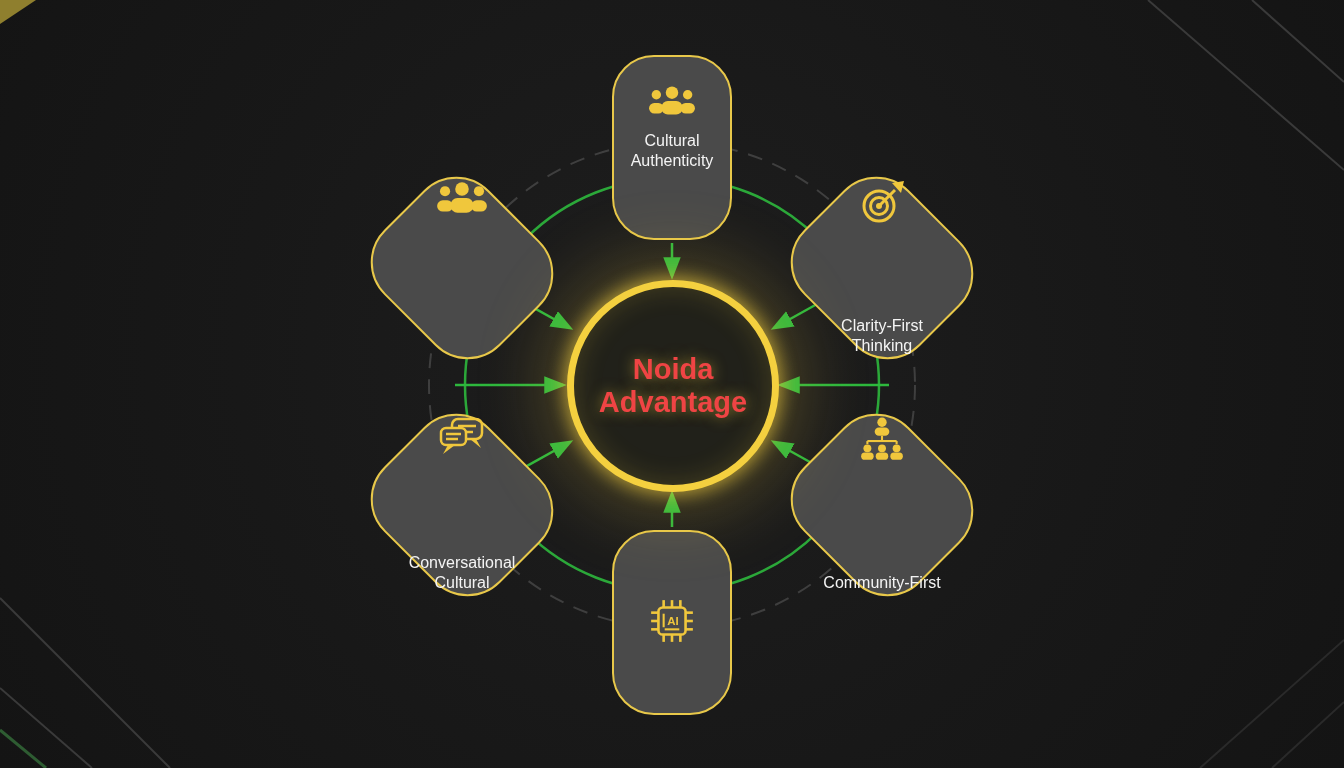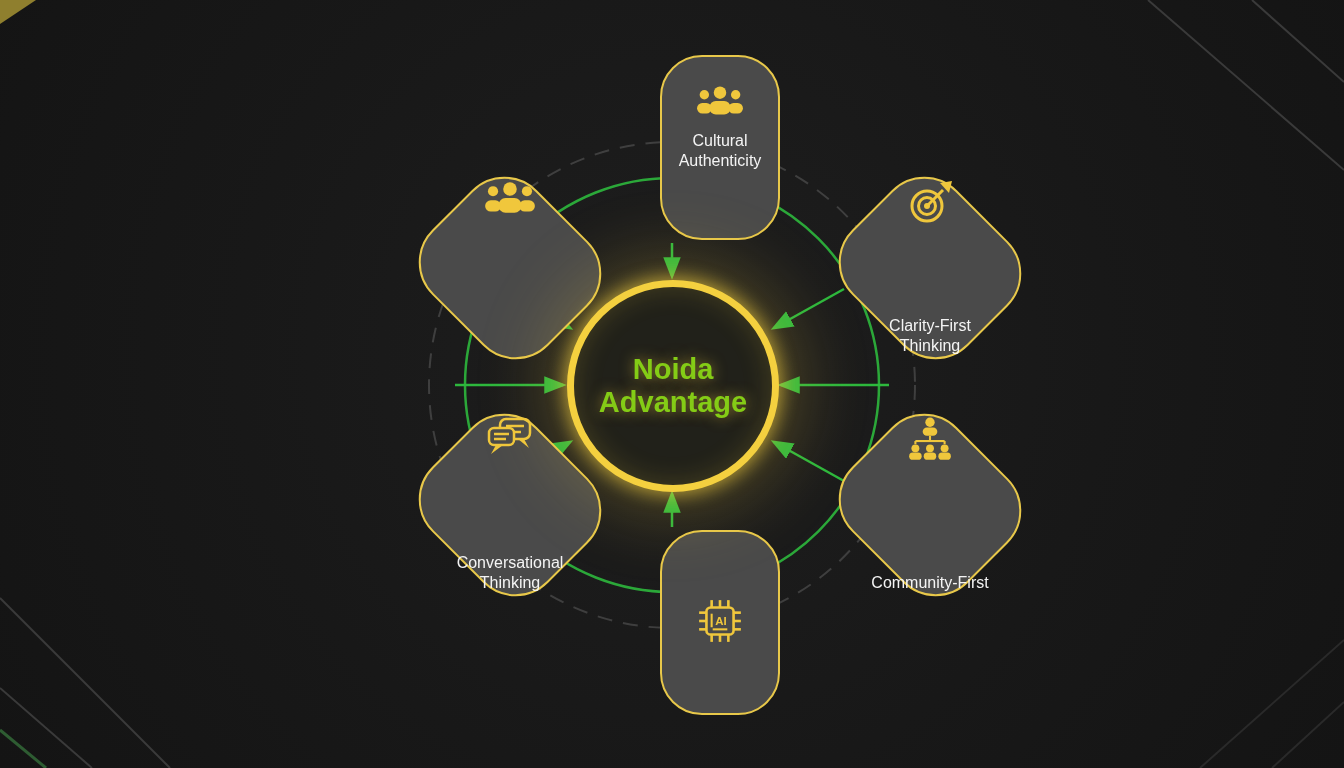--- a/index.html
+++ b/index.html
@@ -21,26 +21,26 @@
     border-radius:50%;
     background:#21211a;
     border:7px solid #f4d03f;
     box-shadow: 0 0 16px 4px rgba(244,208,63,.55), 0 0 70px 20px rgba(244,208,63,.25),
                 inset 0 0 28px rgba(244,208,63,.18);
     display:flex; align-items:center; justify-content:center;
     z-index:3;
   }
   .center-hub .hub-label {
     width:150px; text-align:center;
-    color:#84cc16; font-size:29px; font-weight:bold; line-height:1.15;
+    color:#ef4444; font-size:29px; font-weight:bold; line-height:1.15;
     text-shadow:0 0 14px rgba(244,208,63,.55);
   }
 
   
-  .node { position:absolute; z-index:2;margin-left:48px; }
+  .node { position:absolute; z-index:2; }
 
   .pill {
     width:120px; height:185px;
   }
   .pill .shape {
     position:absolute; inset:0; border-radius:42px;
     background:#4a4a4a; border:2px solid #e8c84a;
   }
   .pill .content {
     position:absolute; inset:0; display:flex; flex-direction:column;
@@ -164,21 +164,21 @@
       <svg class="icon" width="48" height="42" viewBox="0 0 48 42">
         <rect x="14" y="2" width="30" height="20" rx="6" fill="none" stroke="#f0c73c" stroke-width="2.5"></rect>
         <path d="M38 22 l5 9 -11 -9 z" fill="#f0c73c"></path>
         <line x1="20" y1="9" x2="38" y2="9" stroke="#f0c73c" stroke-width="2.5"></line>
         <line x1="20" y1="15" x2="35" y2="15" stroke="#f0c73c" stroke-width="2.5"></line>
         <rect x="3" y="11" width="25" height="17" rx="5" fill="#4a4a4a" stroke="#f0c73c" stroke-width="2.5"></rect>
         <path d="M10 28 l-5 9 12 -9 z" fill="#f0c73c"></path>
         <line x1="8" y1="17" x2="23" y2="17" stroke="#f0c73c" stroke-width="2.5"></line>
         <line x1="8" y1="22" x2="20" y2="22" stroke="#f0c73c" stroke-width="2.5"></line>
       </svg>
-      <div class="node-label">Conversational Thinking</div>
+      <div class="node-label">Conversational Cultural</div>
     </div>
   </div>
 
   <div class="node blob node-lower-right">
     <div class="shape"></div>
     <div class="content">
       <svg class="icon" width="48" height="46" viewBox="0 0 46 44">
         <g fill="#f0c73c">
           <circle cx="23" cy="5" r="4.5"></circle>
             <rect x="16" y="10" width="14" height="8" rx="4"></rect>

